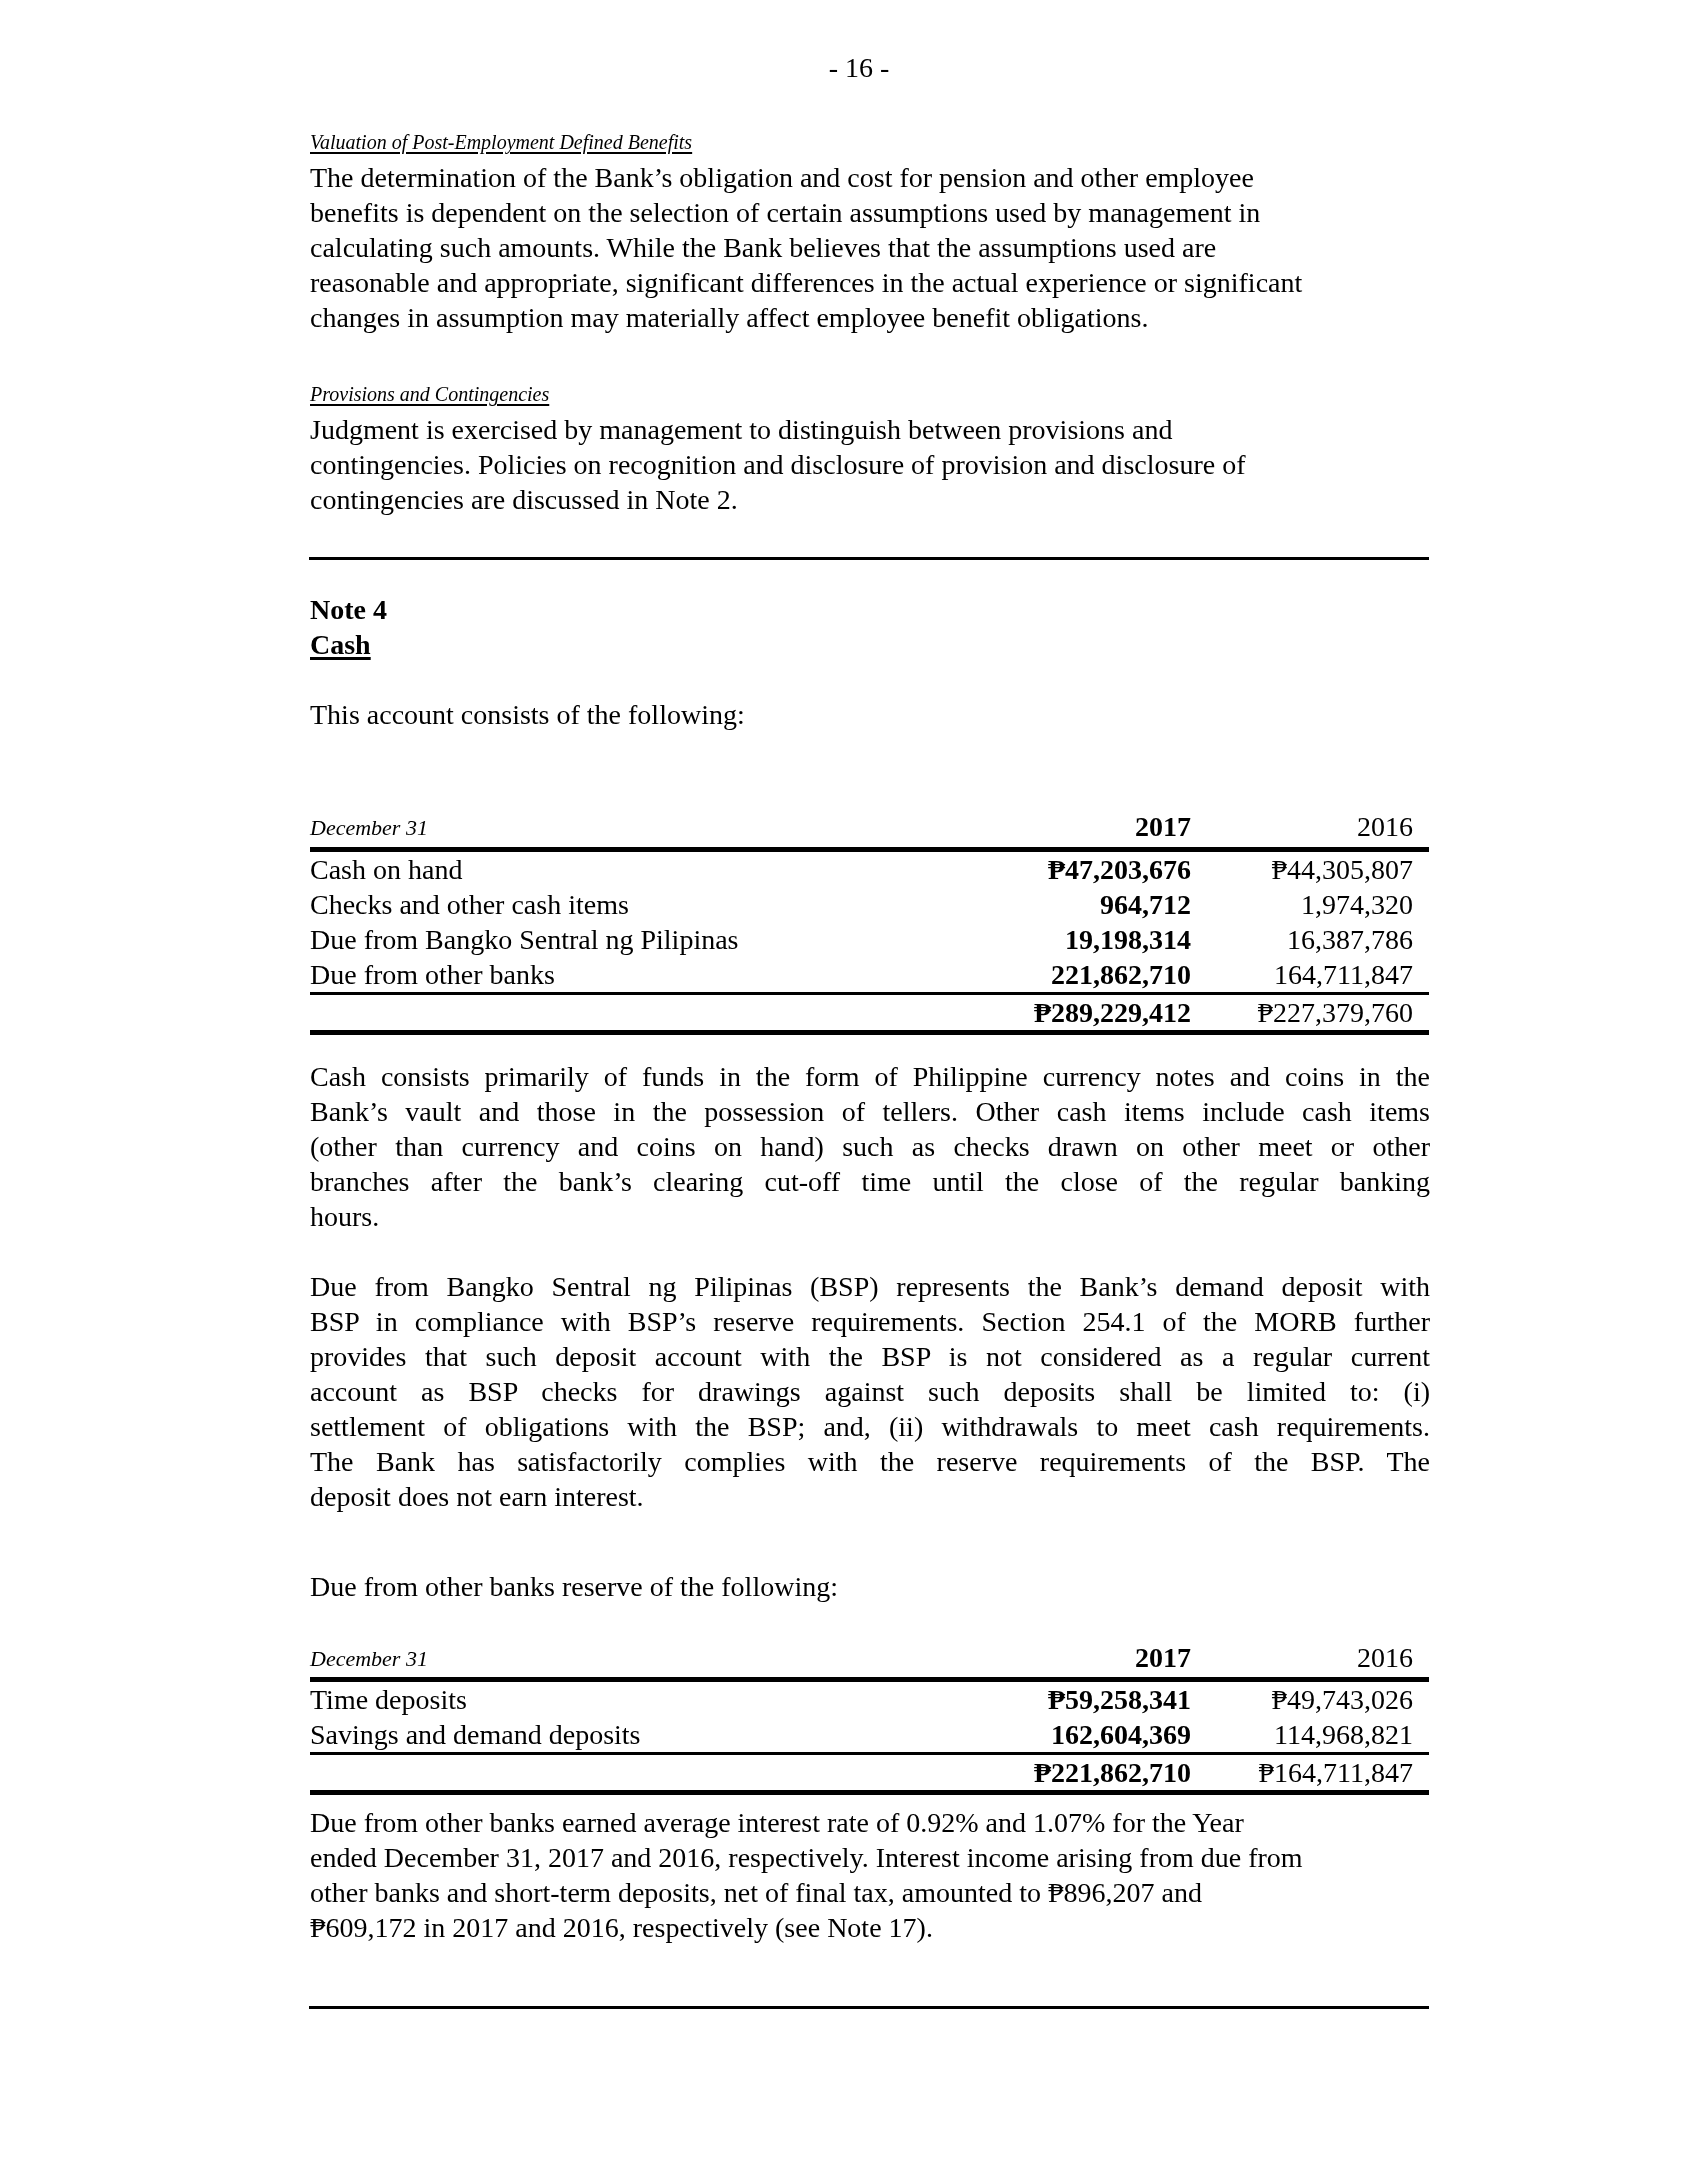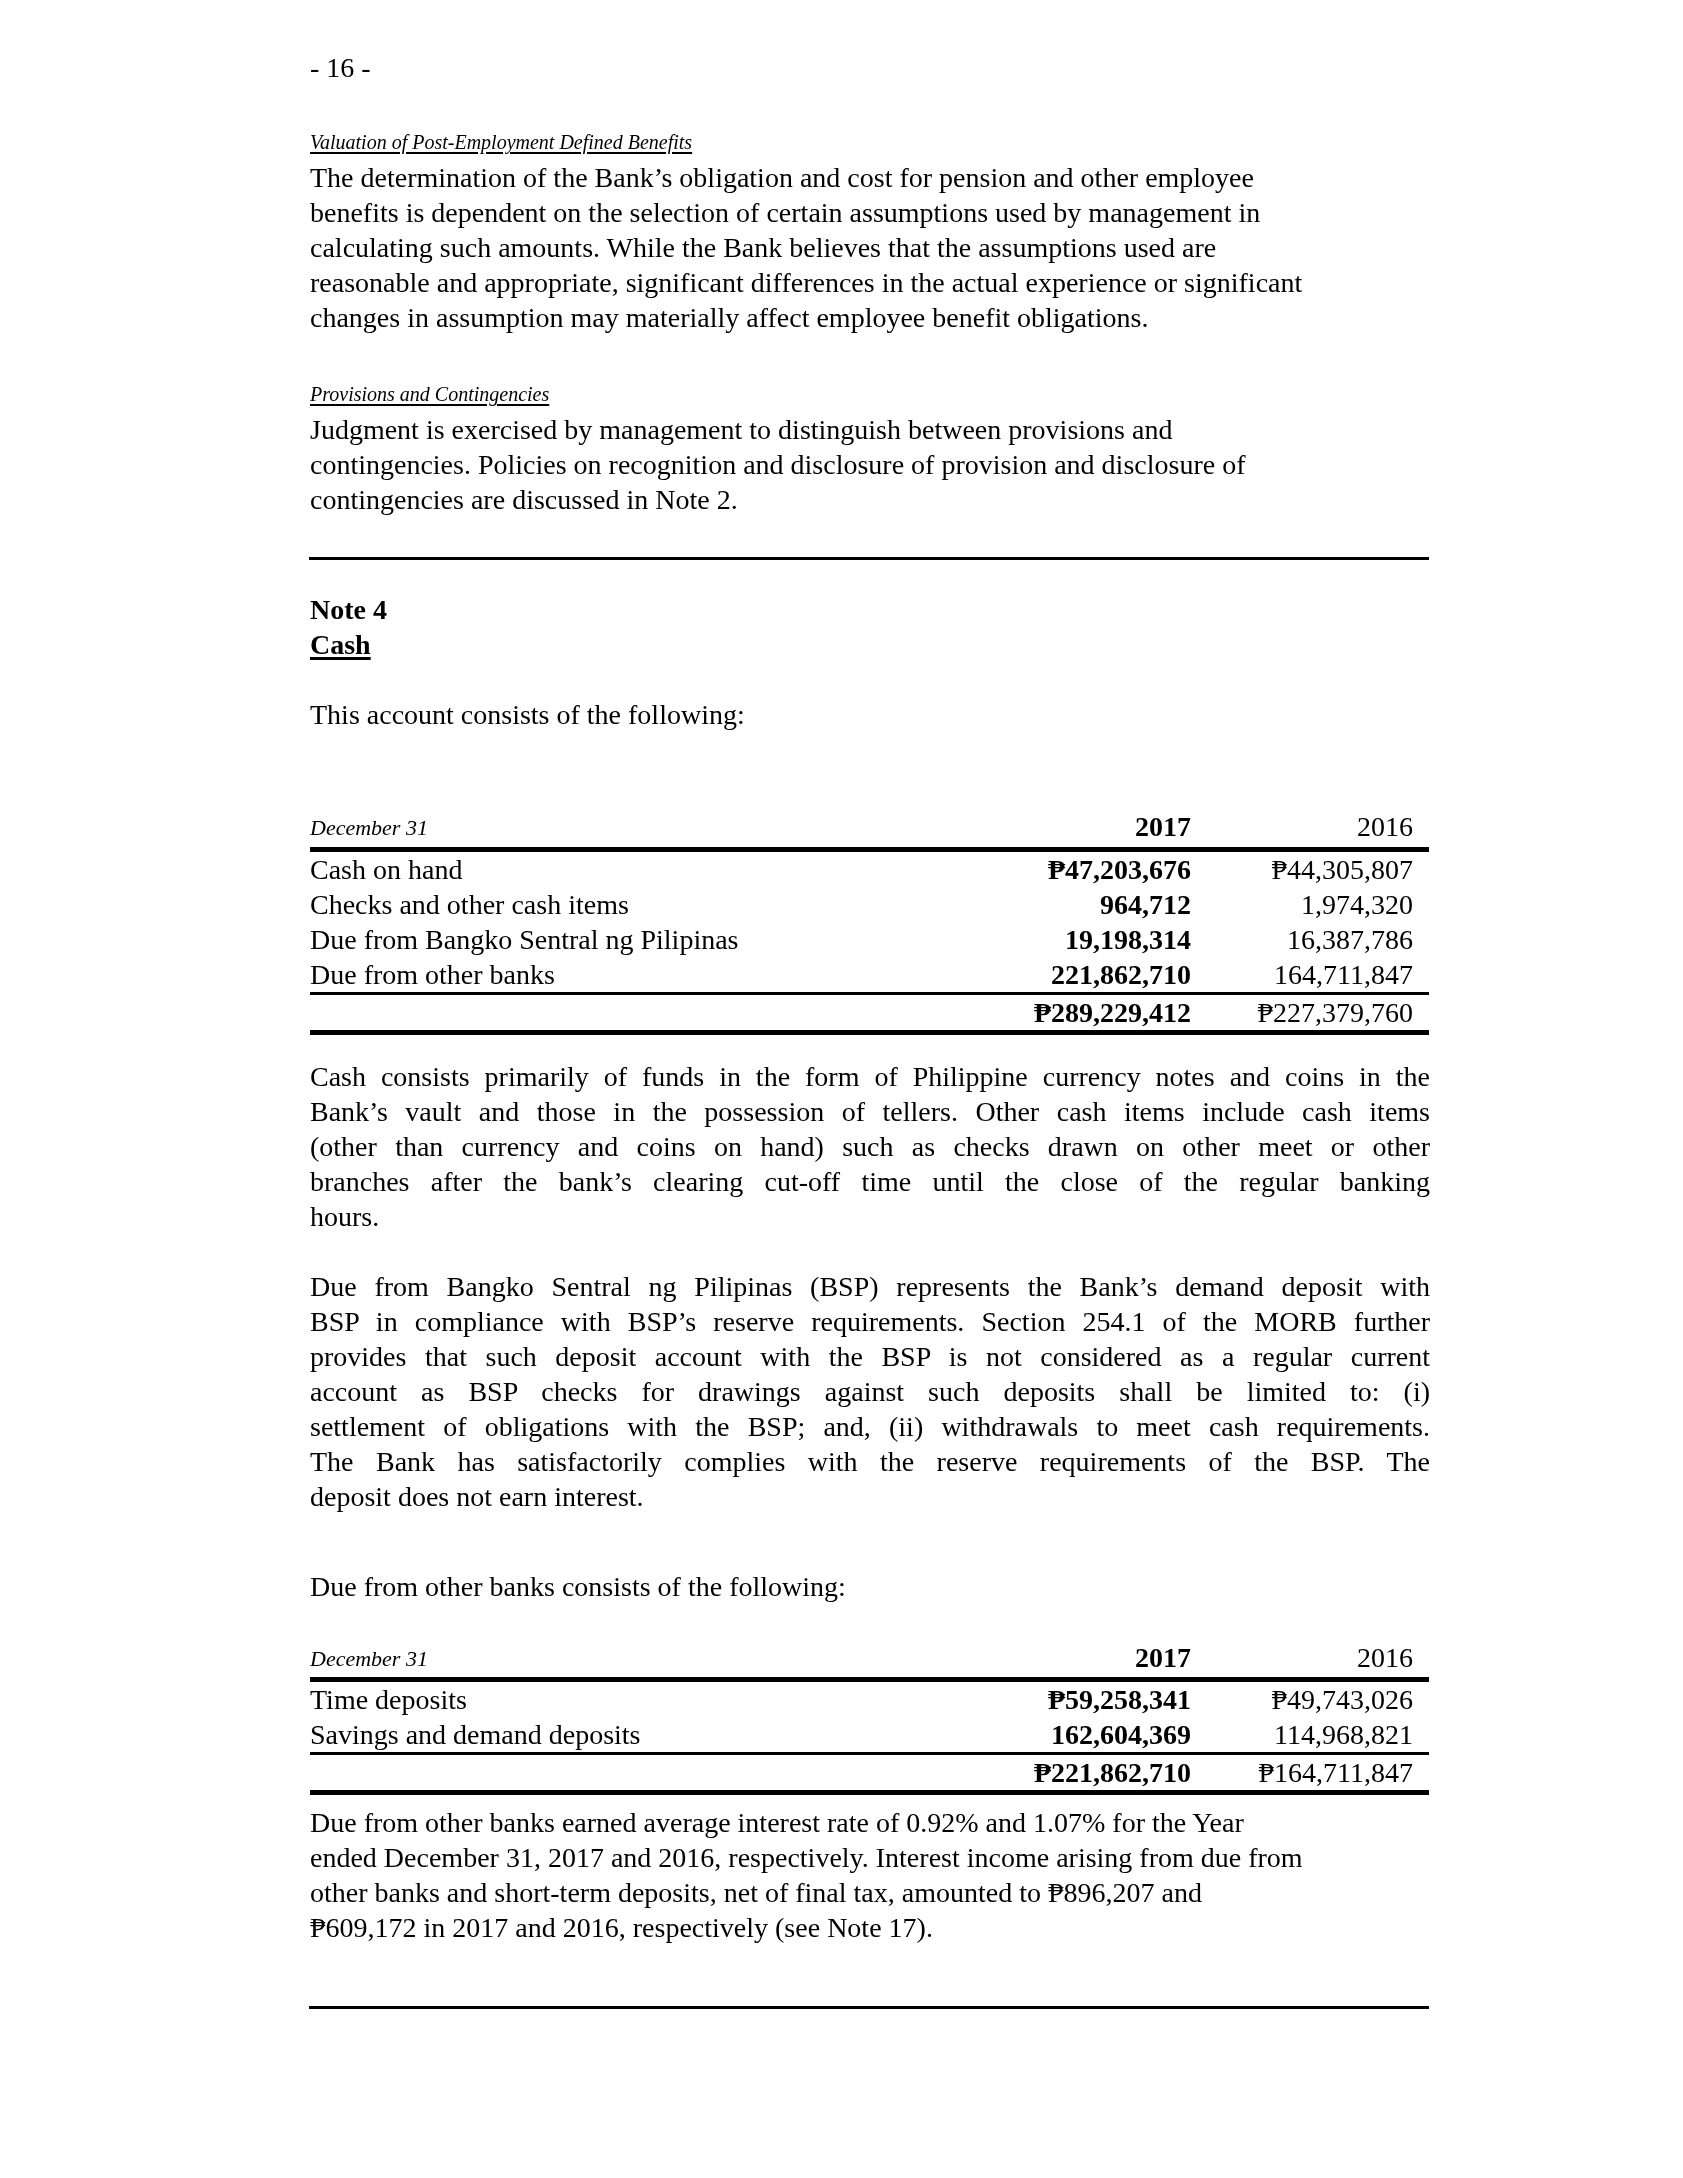--- a/index.html
+++ b/index.html
@@ -3,21 +3,21 @@
 <meta charset="utf-8">
 <style>
   html, body { margin: 0; padding: 0; background: #ffffff; }
   body {
     width: 1683px; height: 2178px; position: relative; overflow: hidden;
     font-family: "Liberation Serif", "DejaVu Serif", serif;
     color: #000000;
   }
   .abs { position: absolute; }
   .page-number {
-    left: 310px; width: 1120px; top: 51px; text-align: left;
+    left: 299px; width: 1120px; top: 51px; text-align: center;
     font-size: 28px; line-height: 34px;
   }
   .content { left: 310px; width: 1120px; }
   .heading-ital {
     font-style: italic; text-decoration: underline; text-underline-offset: 3px;
     font-size: 20px; line-height: 35px; white-space: nowrap;
   }
   .para { font-size: 28px; line-height: 35px; }
   .para .ln { display: block; white-space: nowrap; }
   .para.justify .ln { text-align: justify; text-align-last: justify; white-space: normal; }
@@ -121,21 +121,21 @@
 <div class="abs content para justify" style="top:1269px;">
   <span class="ln">Due from Bangko Sentral ng Pilipinas (BSP) represents the Bank’s demand deposit with</span>
   <span class="ln">BSP in compliance with BSP’s reserve requirements. Section 254.1 of the MORB further</span>
   <span class="ln">provides that such deposit account with the BSP is not considered as a regular current</span>
   <span class="ln">account as BSP checks for drawings against such deposits shall be limited to: (i)</span>
   <span class="ln">settlement of obligations with the BSP; and, (ii) withdrawals to meet cash requirements.</span>
   <span class="ln">The Bank has satisfactorily complies with the reserve requirements of the BSP. The</span>
   <span class="ln last">deposit does not earn interest.</span>
 </div>
 
-<div class="abs content para" style="top:1569px;">Due from other banks consists of the following:</div>
+<div class="abs content para" style="top:1569px;">Due from other banks reserve of the following:</div>
 
 <div class="abs fin-table" style="top:1640px;">
   <div class="thead">
     <span class="lbl">December 31</span>
     <span class="c1">2017</span>
     <span class="c2">2016</span>
   </div>
   <div class="hr-thick" style="margin-top:3px;"></div>
   <div class="row">
     <span class="lbl">Time deposits</span>

